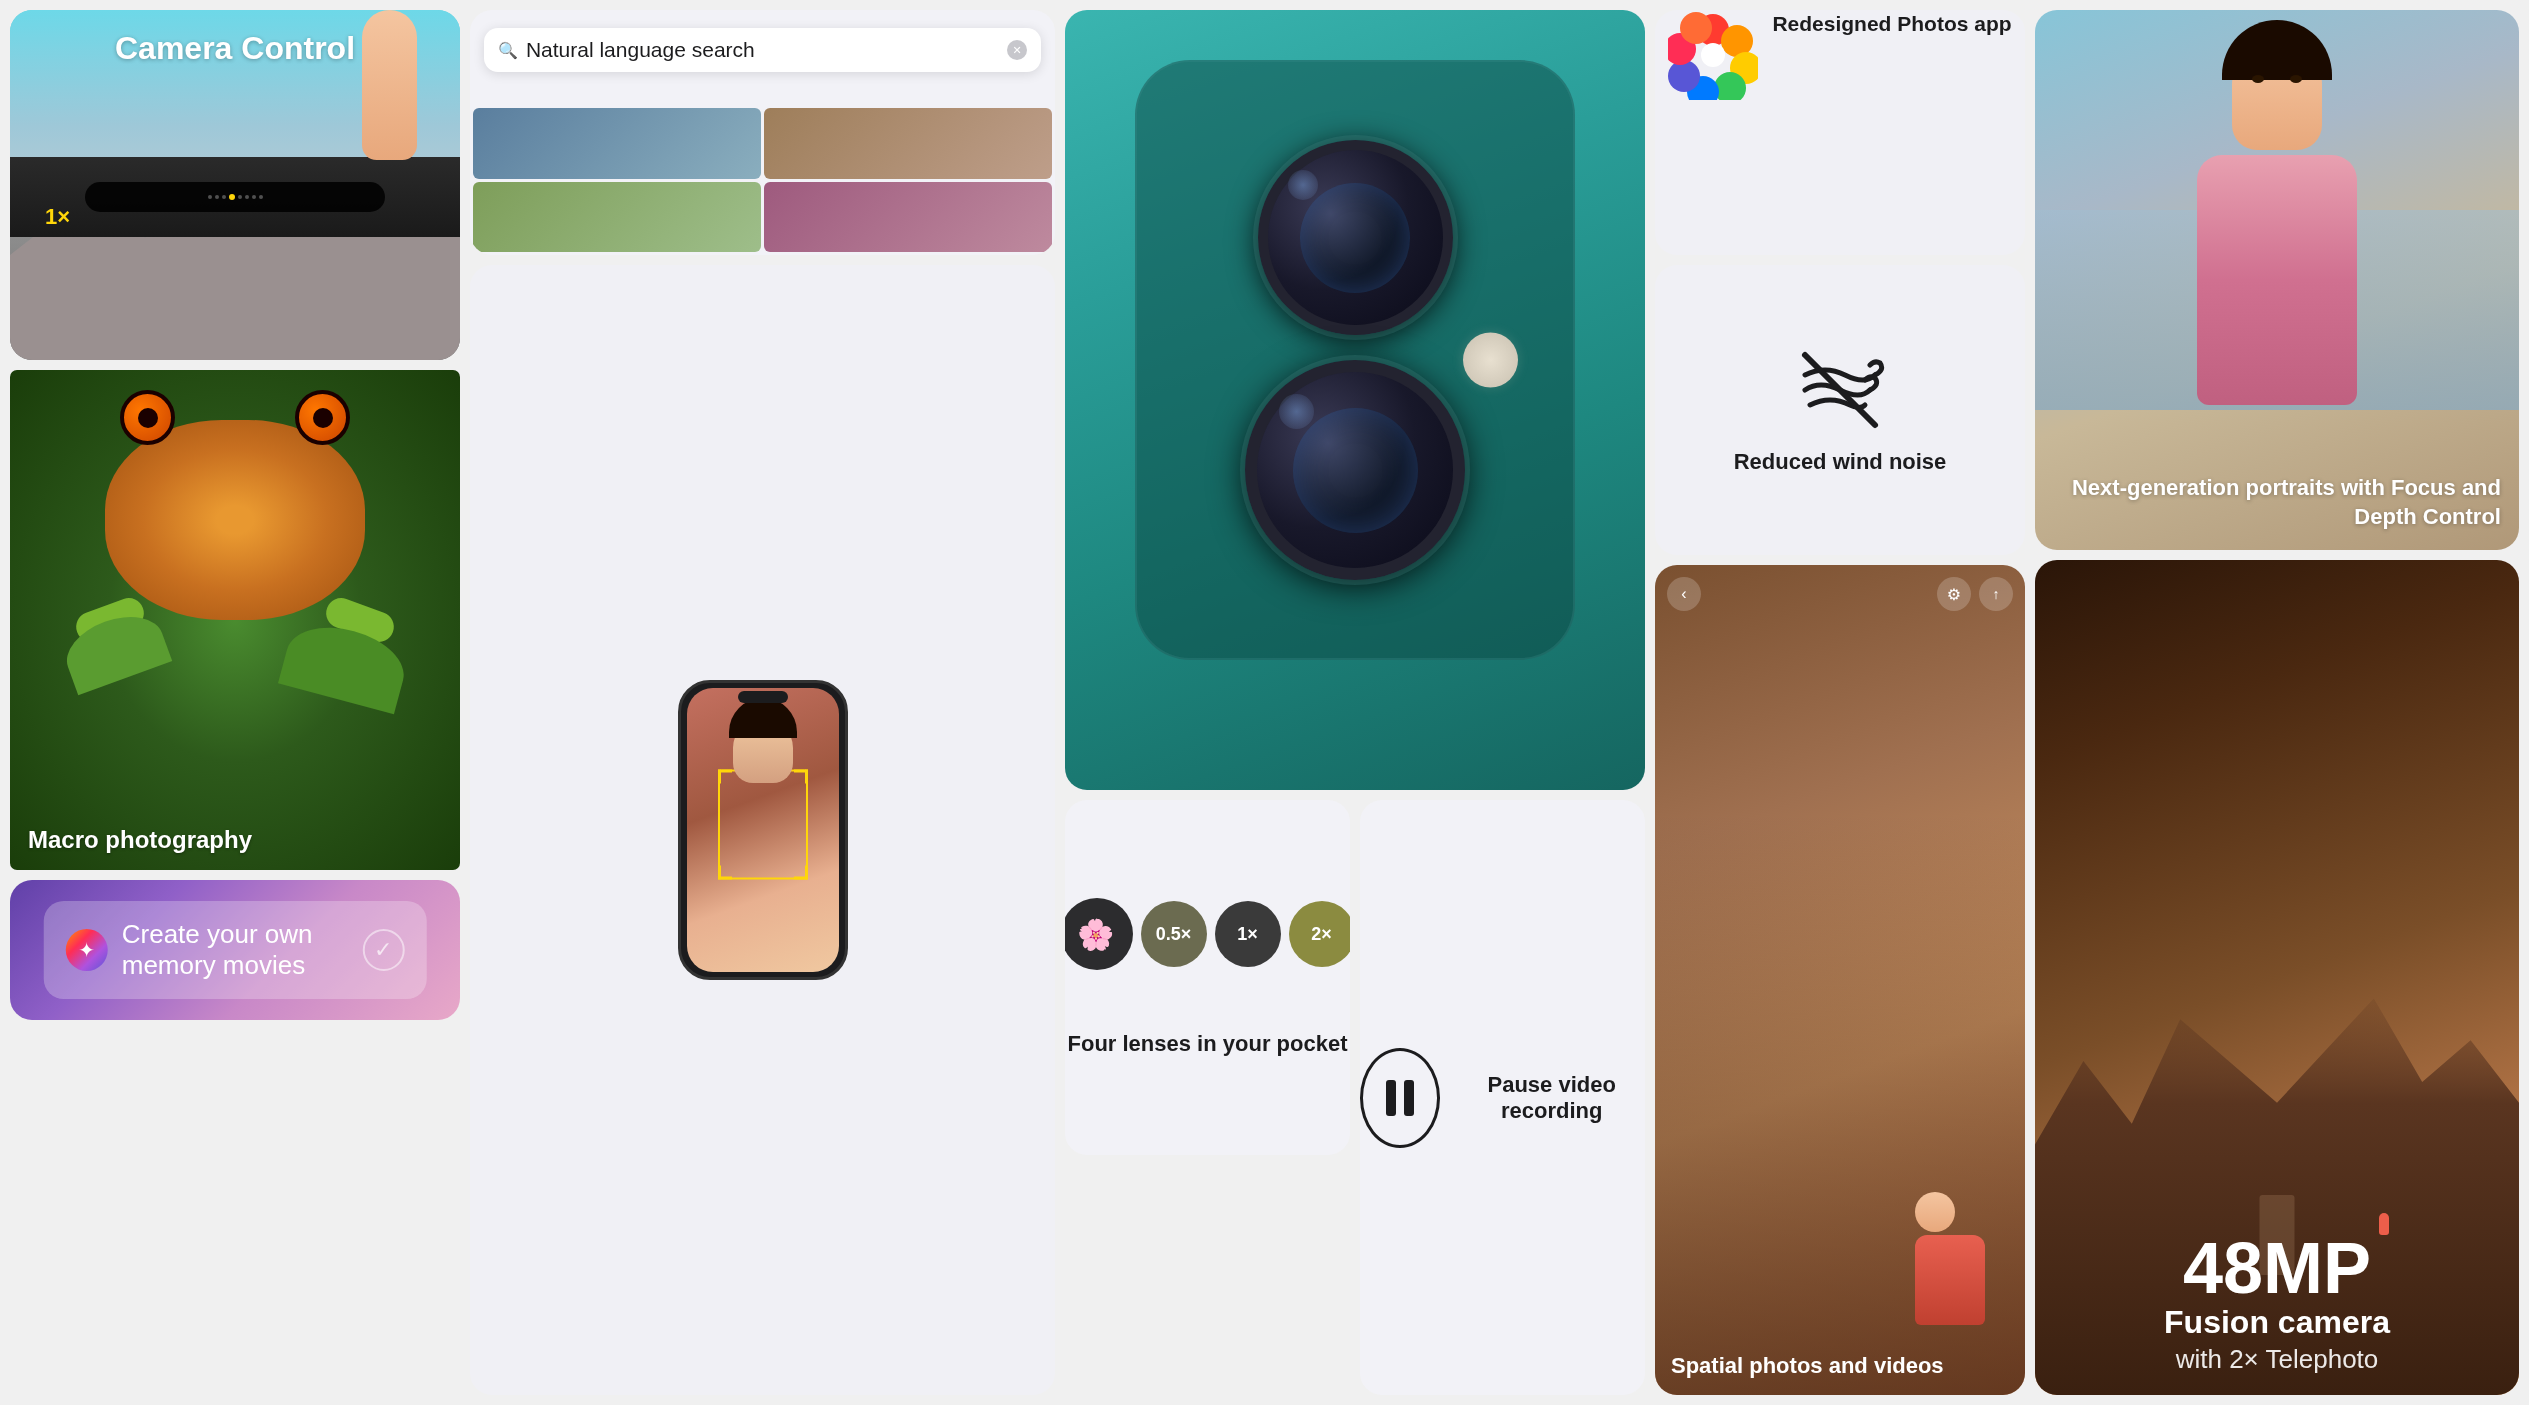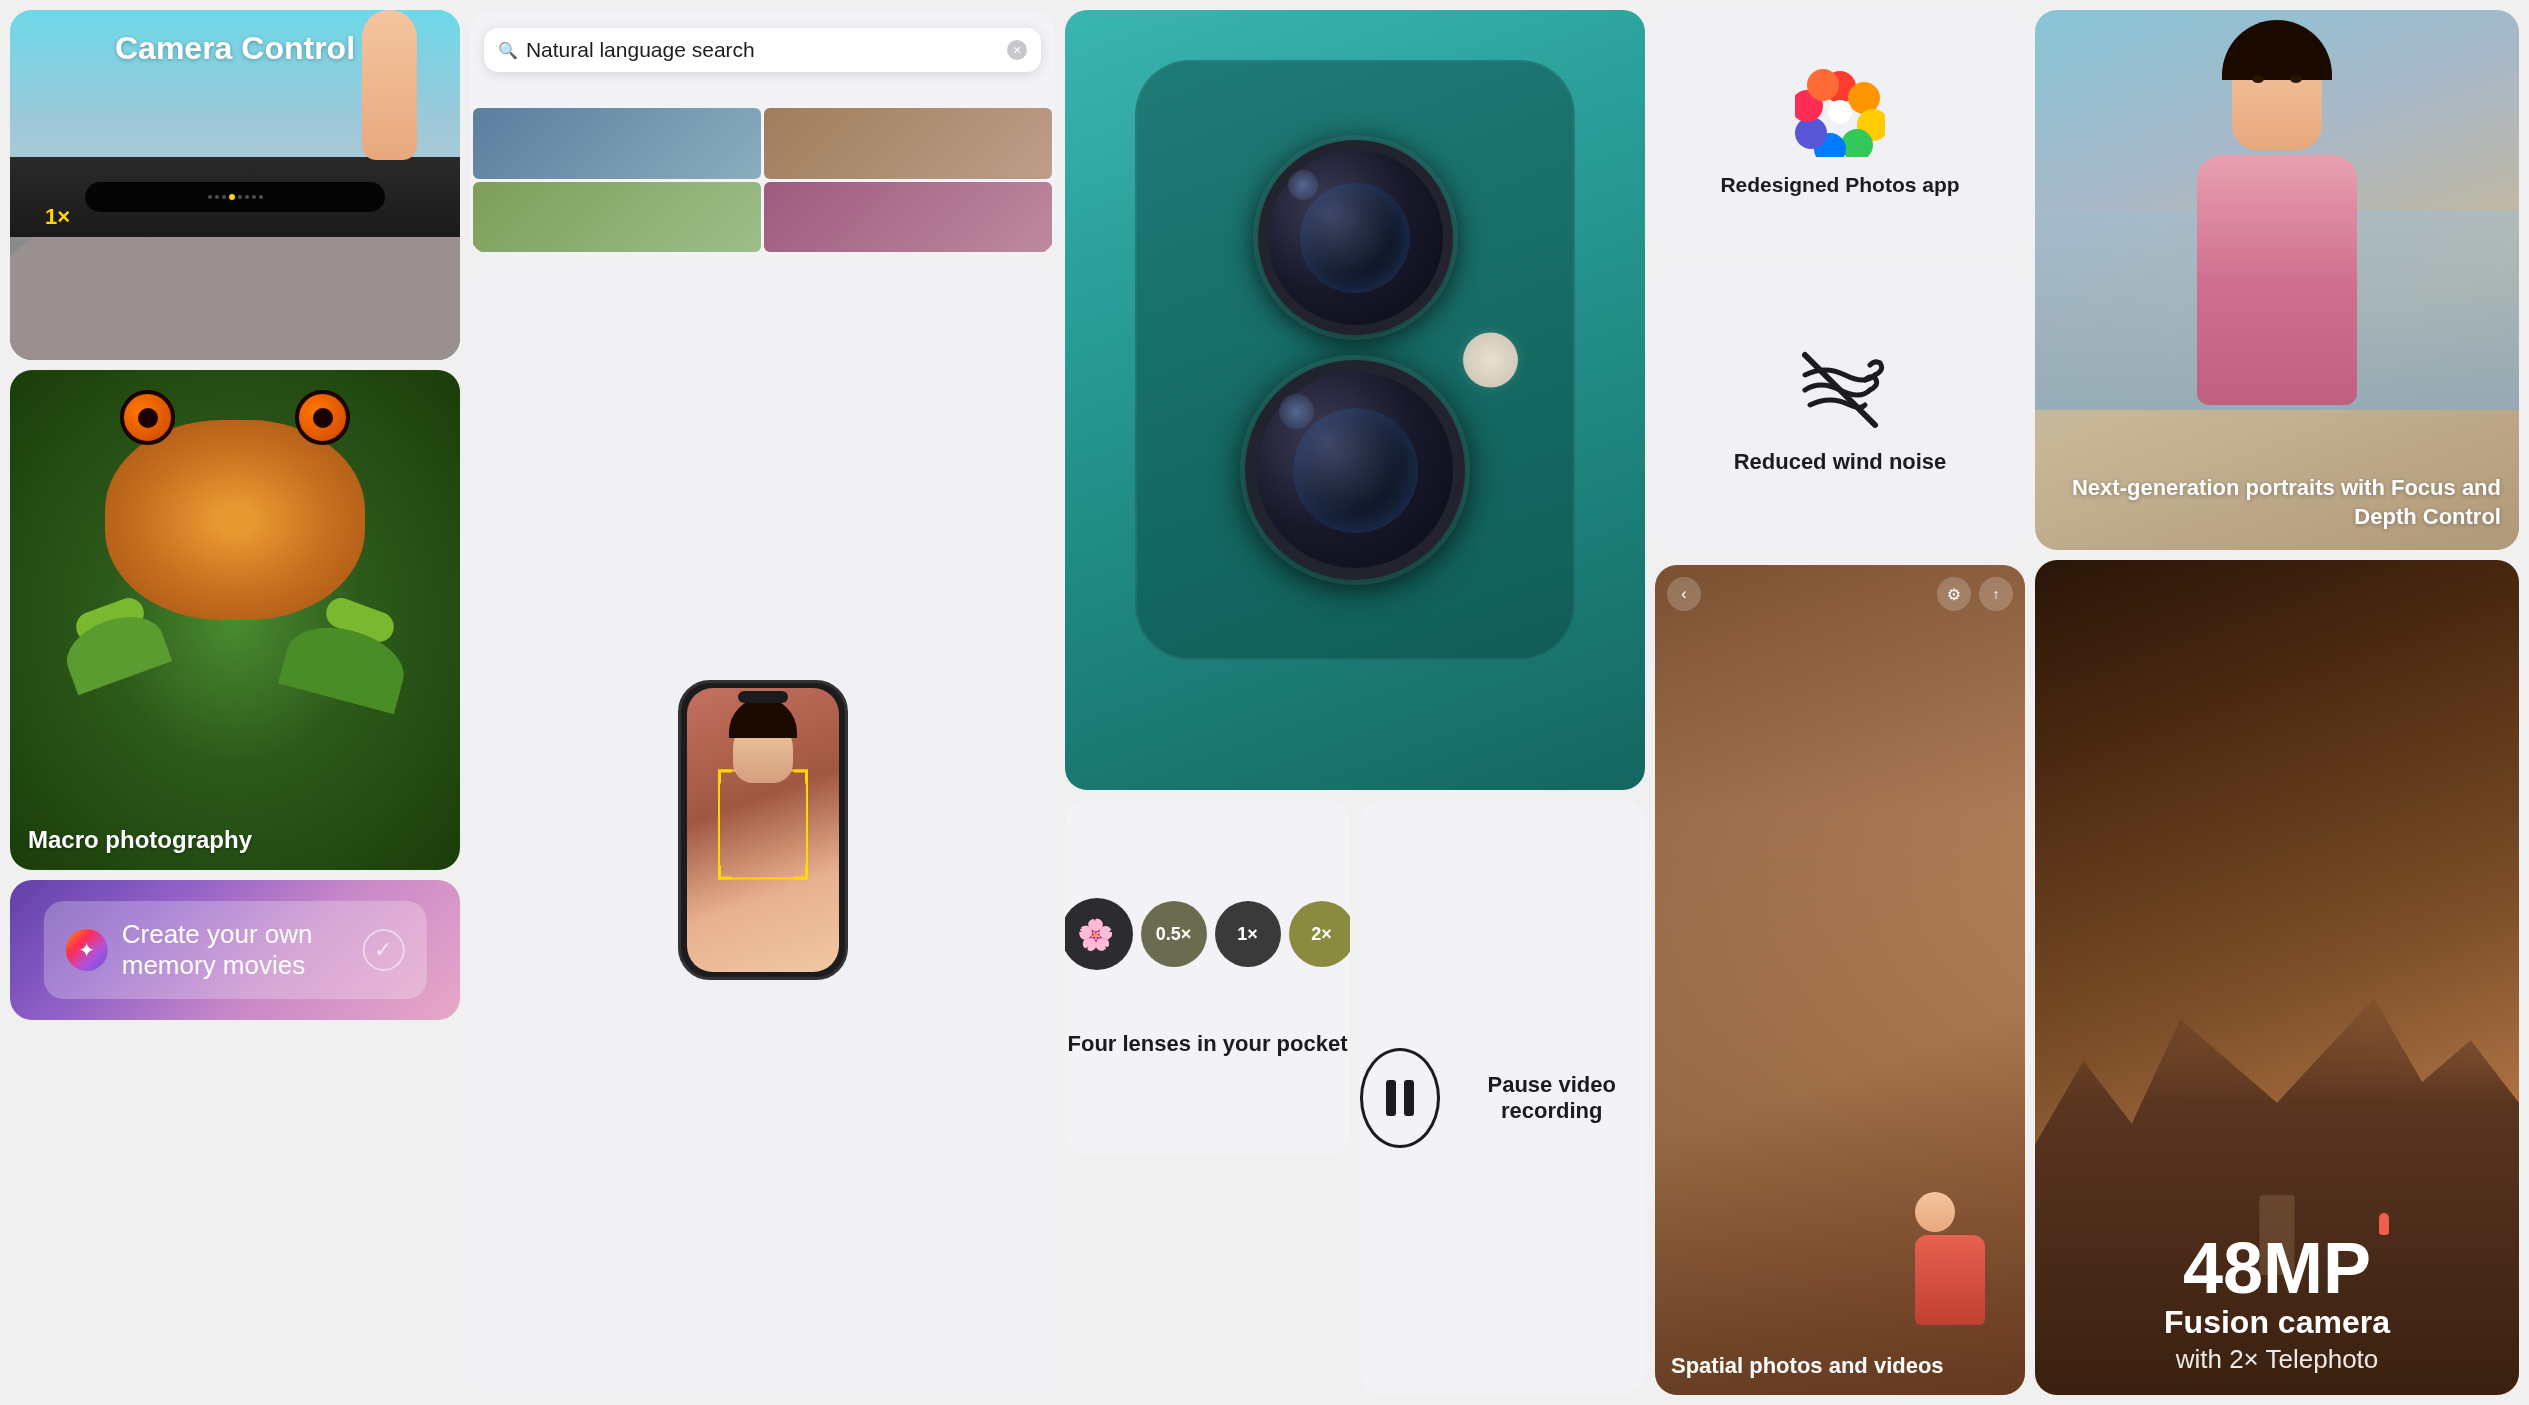--- a/index.html
+++ b/index.html
@@ -250,21 +250,21 @@
       </div>
 
       <div style="position: absolute; top: 0; right: 30px; width: 80px; height: 160px;">
         <div style="width: 55px; height: 150px; background: linear-gradient(180deg, #f4c5a0 0%, #e8a87c 100%); border-radius: 28px 28px 15px 15px; margin-left: 12px;"></div>
       </div>
 
       <div style="position: absolute; bottom: 130px; left: 35px; color: #ffd60a; font-size: 22px; font-weight: 600;">1×</div>
       <div class="overlay-text camera-control-title">Camera Control</div>
     </div>
 
-    <div class="card" style="height: 500px; position: relative; flex-shrink: 0;">
+    <div class="card" style="height: 500px; position: relative; flex-shrink: 0; border-radius: 7px;">
       <div class="frog-bg"></div>
 
       <div style="position: absolute; top: 50px; left: 50%; transform: translateX(-50%); width: 340px; height: 300px;">
         <div style="width: 260px; height: 200px; background: radial-gradient(ellipse, #e89830 10%, #c87020 50%, #a05010 100%); border-radius: 45%; margin: 0 auto; position: relative;">
           <div style="position: absolute; top: -30px; left: 15px; width: 55px; height: 55px; border-radius: 50%; background: radial-gradient(circle at 35% 35%, #ff7700, #cc4400); border: 4px solid #1a0000;">
             <div style="width: 20px; height: 20px; background: #1a0000; border-radius: 50%; position: absolute; top: 50%; left: 50%; transform: translate(-50%, -50%);"></div>
           </div>
           <div style="position: absolute; top: -30px; right: 15px; width: 55px; height: 55px; border-radius: 50%; background: radial-gradient(circle at 35% 35%, #ff7700, #cc4400); border: 4px solid #1a0000;">
             <div style="width: 20px; height: 20px; background: #1a0000; border-radius: 50%; position: absolute; top: 50%; left: 50%; transform: translate(-50%, -50%);"></div>
           </div>
@@ -378,21 +378,21 @@
           </div>
         </div>
         <div style="font-size: 22px; font-weight: 700; color: #1c1c1e; text-align: center;">Pause video recording</div>
       </div>
     </div>
   </div>
 
   <div class="right-section">
     <div class="right-mid">
 
-      <div class="card" style="height: 245px; background: #f0f0f5; display: flex; flex-direction: column; align-items: center; justify-content: center; gap: 14px;">
+      <div class="card" style="height: 245px; background: #f0f0f5; display: flex; flex-direction: row; align-items: flex-start; justify-content: center; gap: 14px;">
 
         <div style="width: 90px; height: 90px; position: relative;">
           <svg width="90" height="90" viewBox="0 0 90 90">
             <circle cx="45" cy="20" r="16" fill="#ff3b30"></circle>
             <circle cx="69" cy="31" r="16" fill="#ff9500"></circle>
             <circle cx="78" cy="58" r="16" fill="#ffcc00"></circle>
             <circle cx="62" cy="78" r="16" fill="#34c759"></circle>
             <circle cx="35" cy="82" r="16" fill="#007aff"></circle>
             <circle cx="16" cy="66" r="16" fill="#5856d6"></circle>
             <circle cx="12" cy="39" r="16" fill="#ff2d55"></circle>

